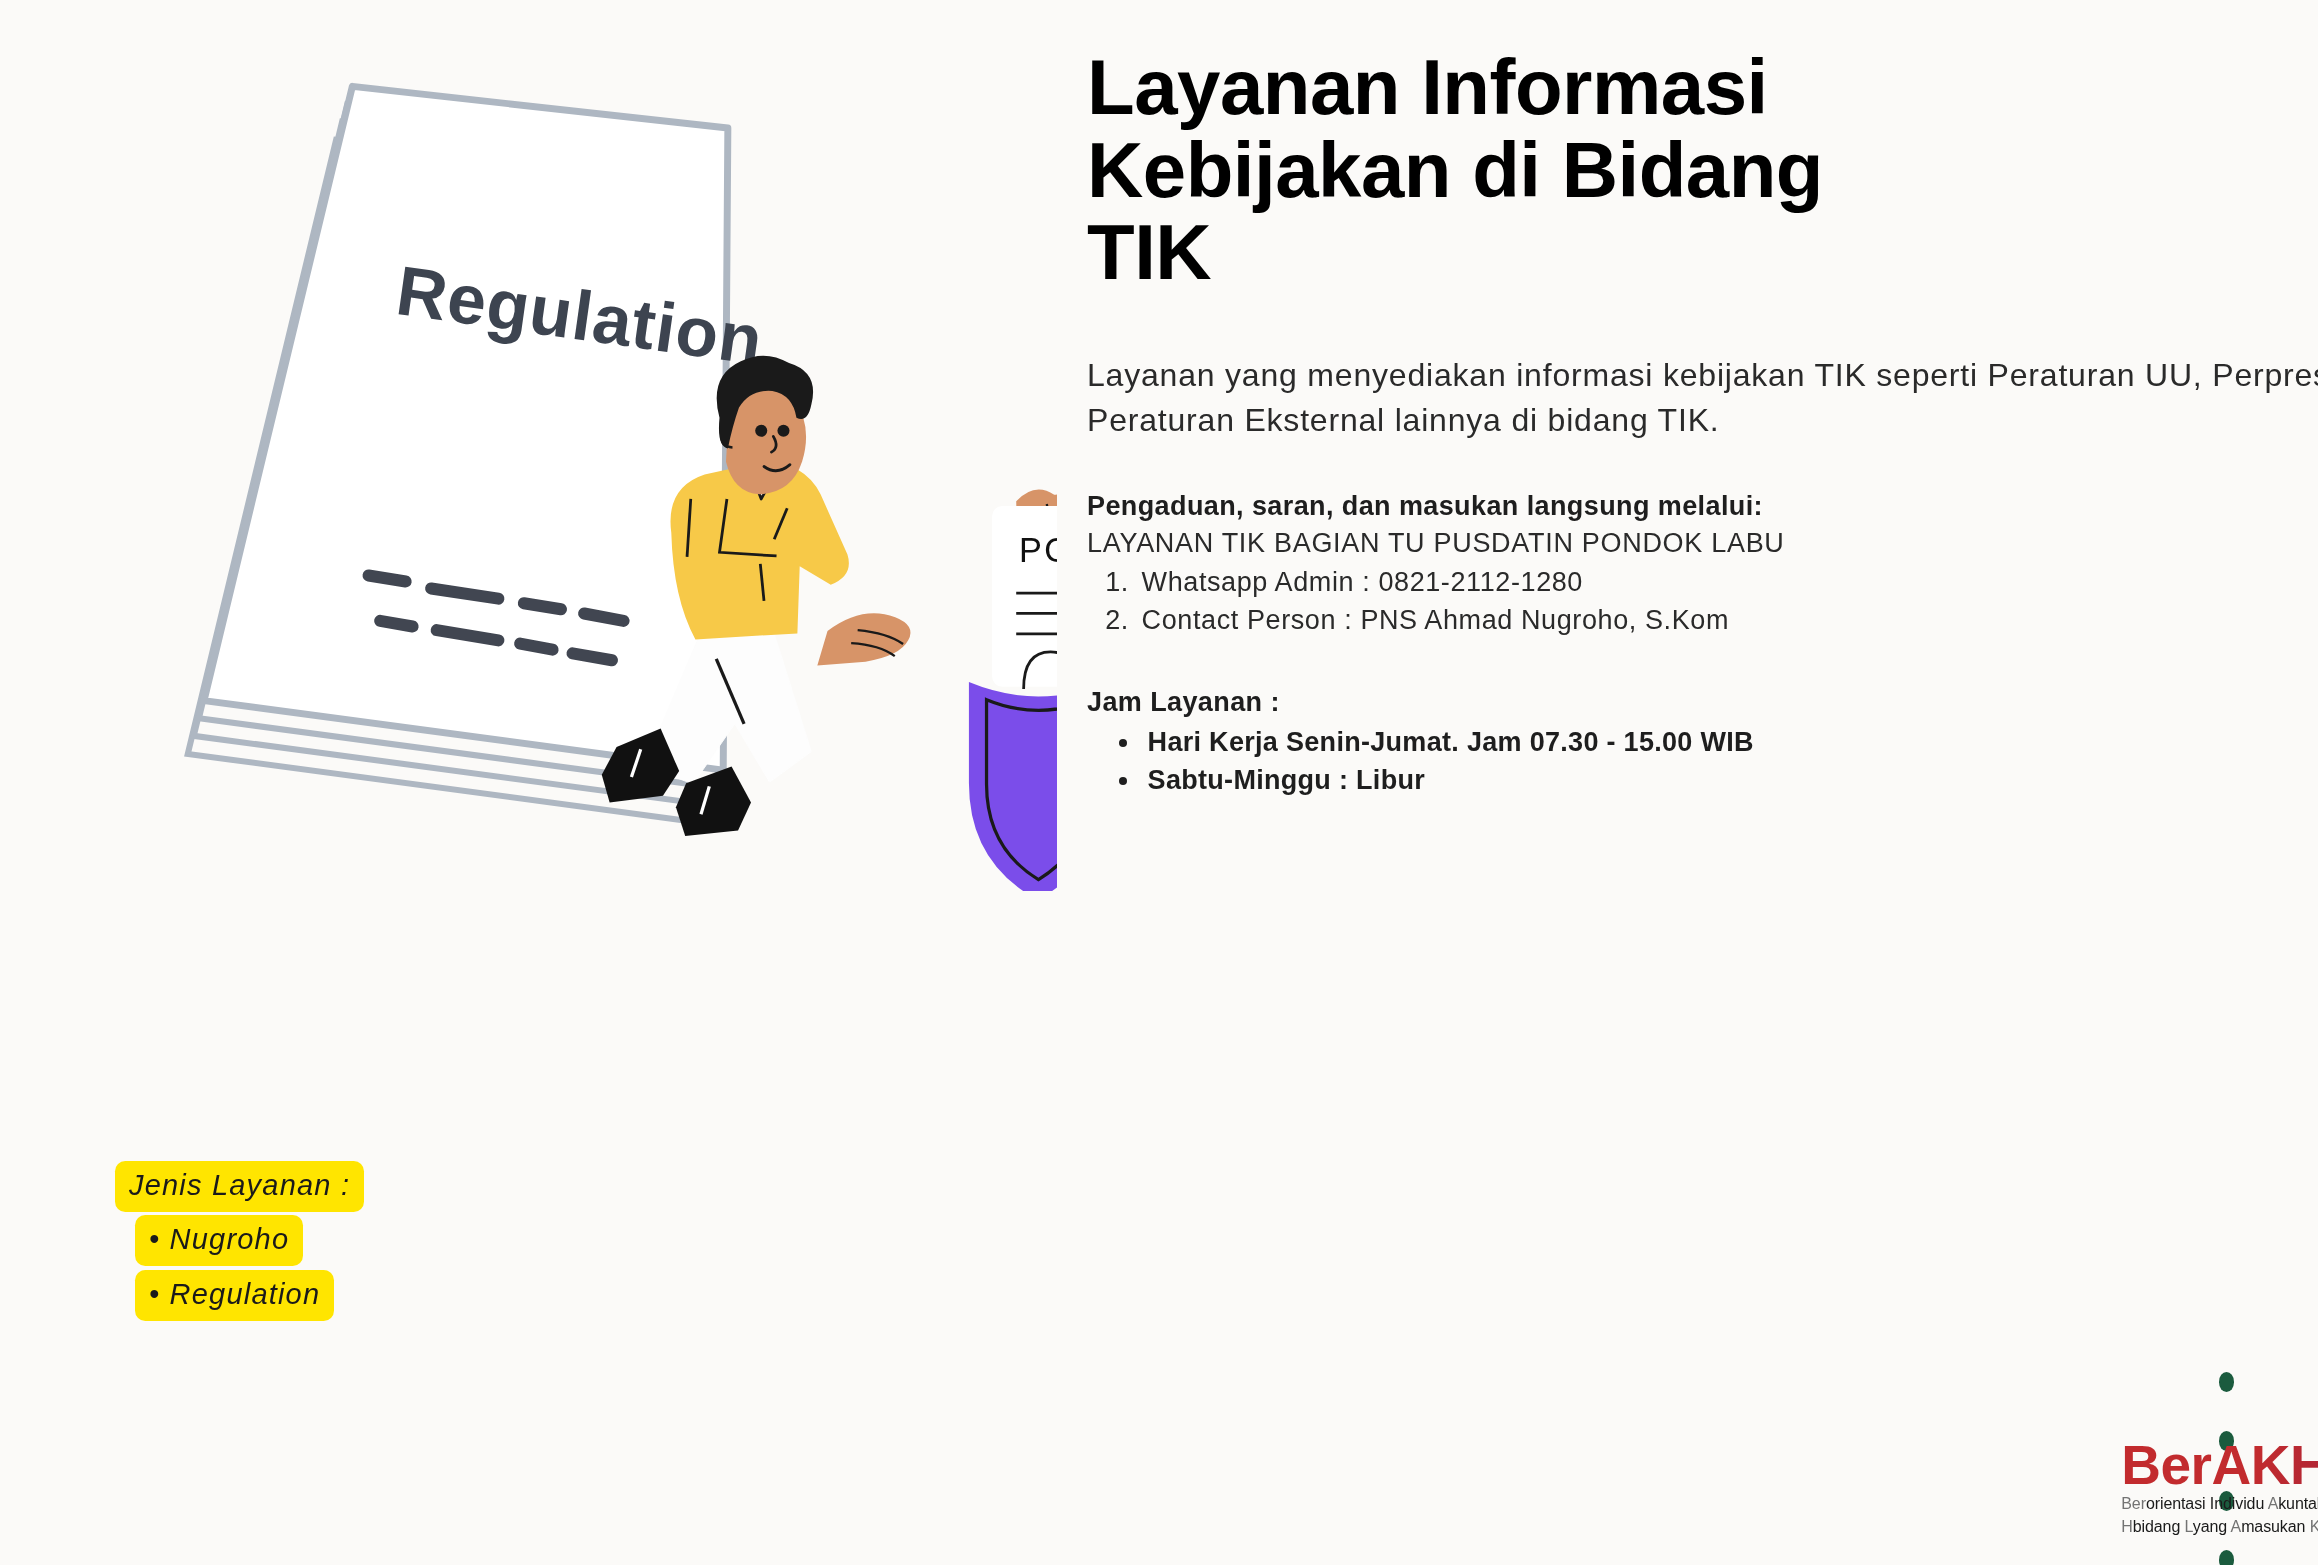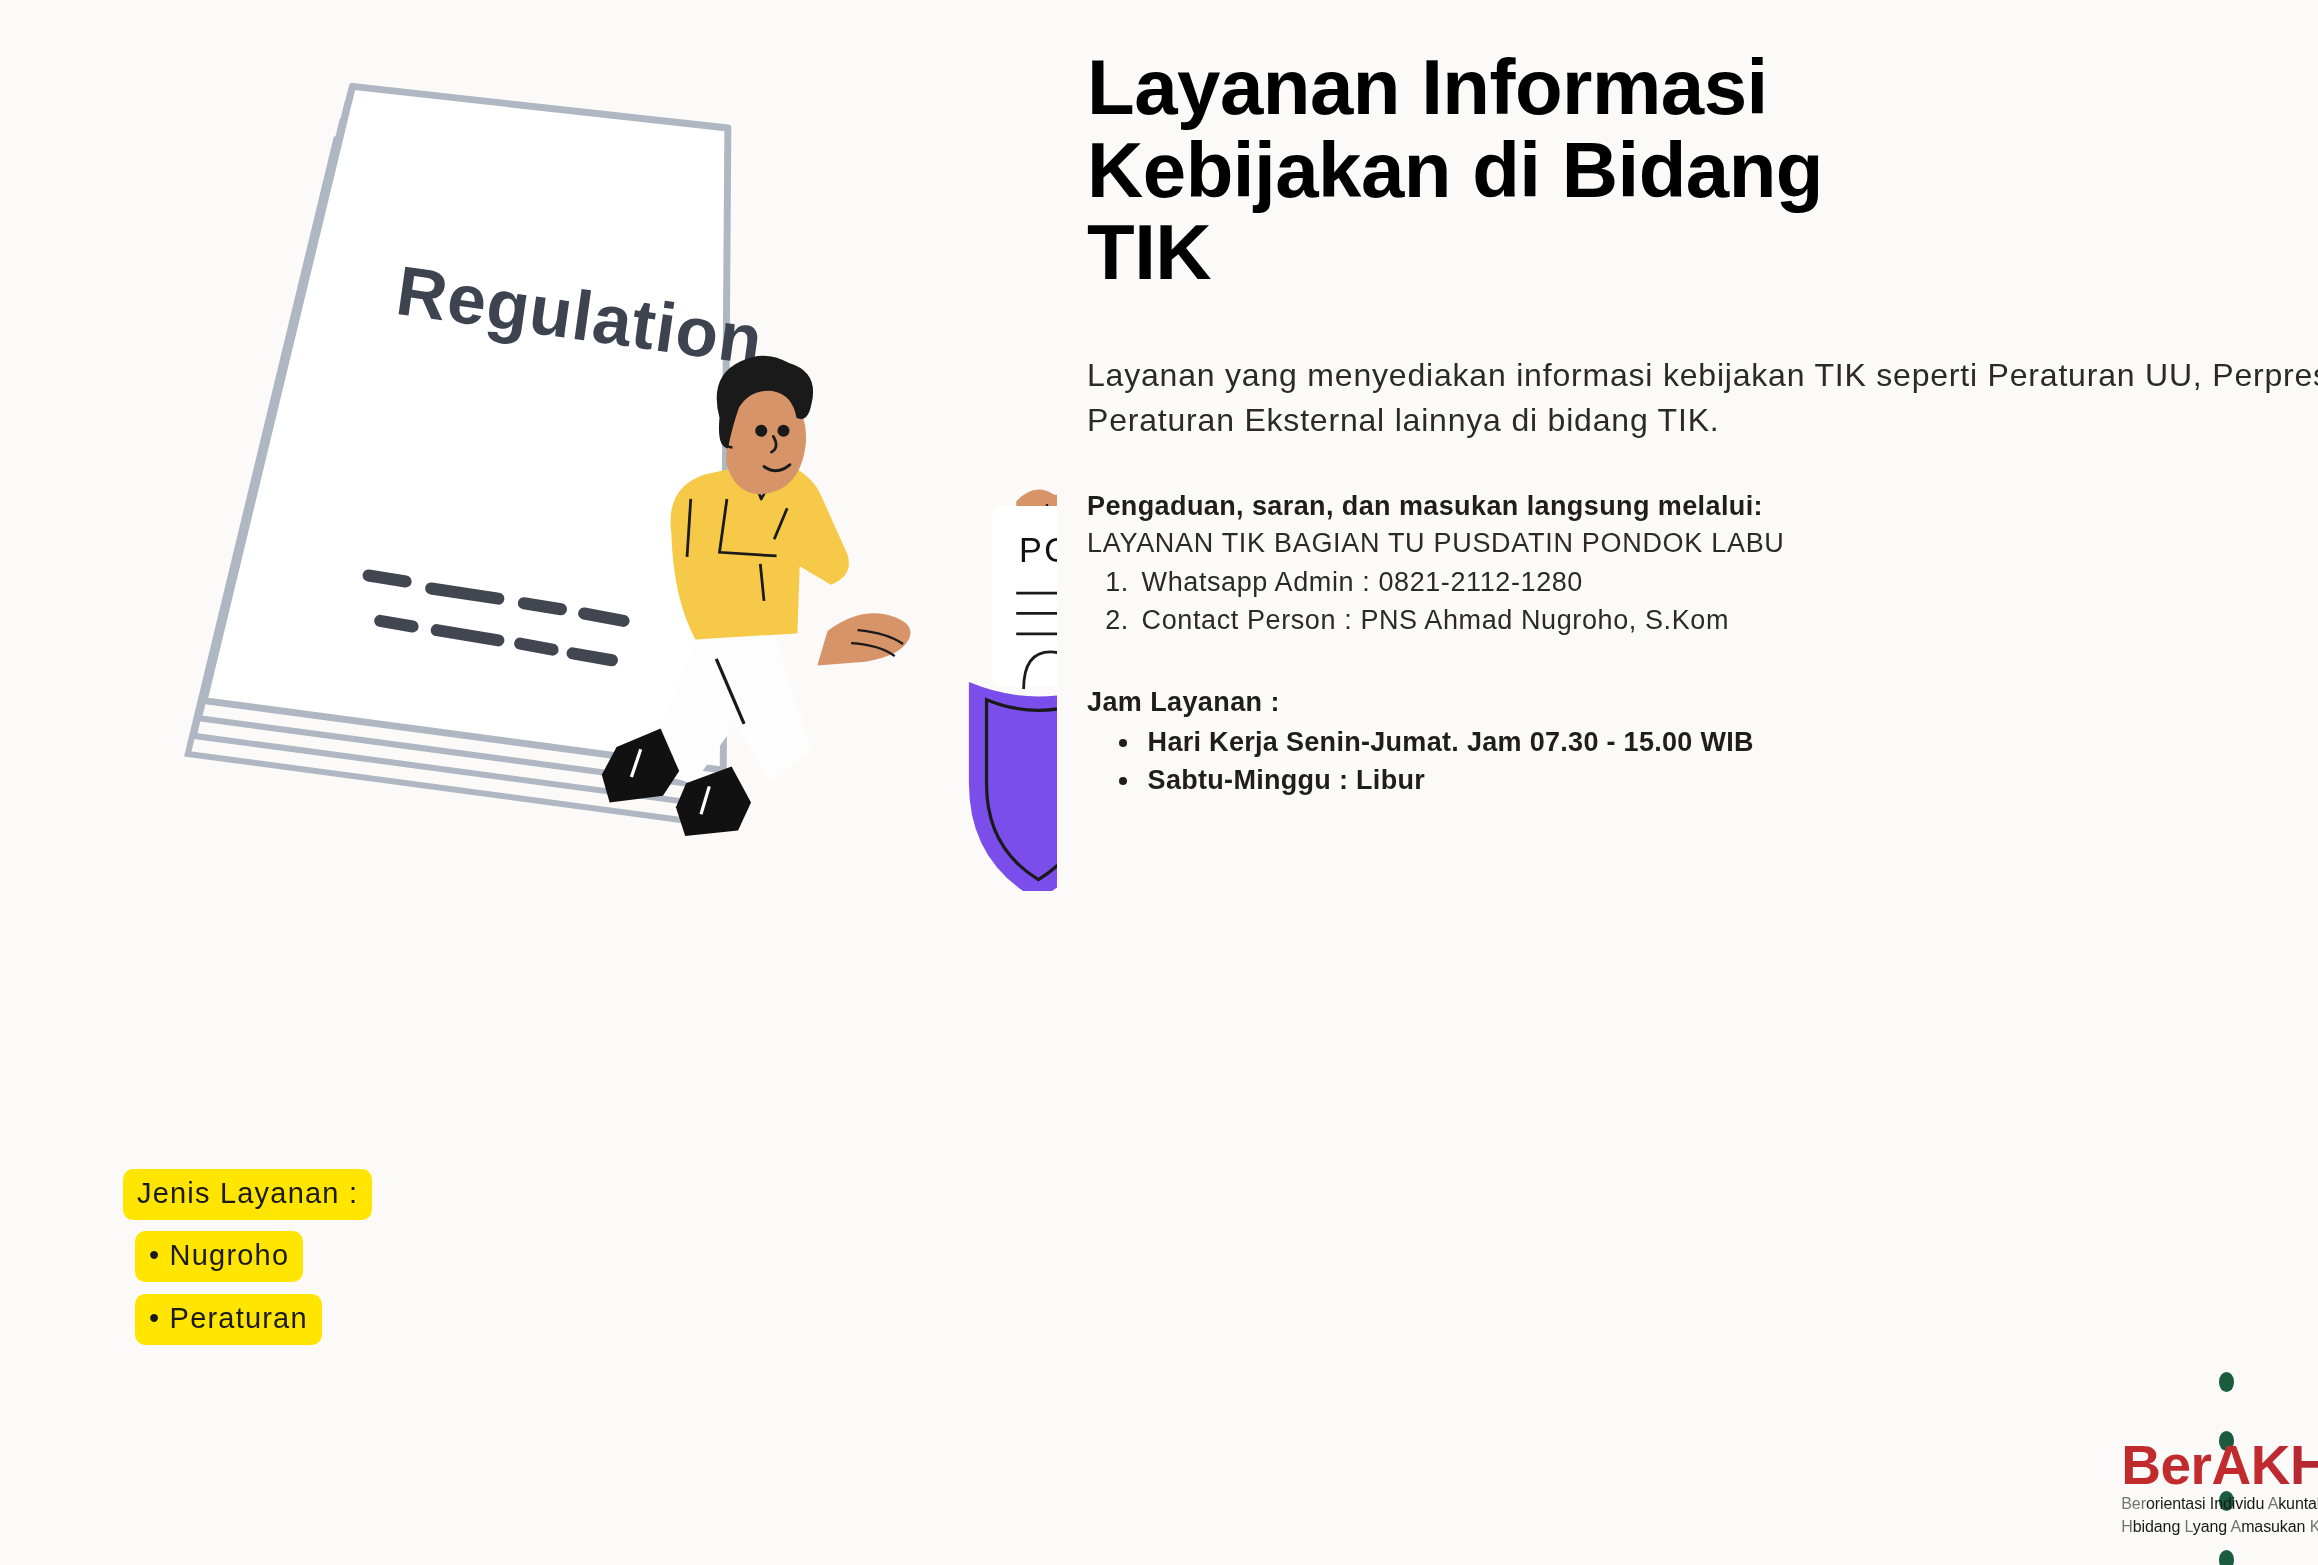--- a/index.html
+++ b/index.html
@@ -77,21 +77,22 @@
   }
   #jenis-layanan .hl{
     display:table;
     background:#FFE500;
     color:#1A1A1A;
     font-size:29px;
     letter-spacing:1.2px;
     line-height:1.0;
     padding:10.2px 14px 12px 14px;
     border-radius:10.2px;
-    margin:12px;
+    margin:4px;
+    font-style:italic;
   }
   #jenis-layanan .hl + .hl{margin-top:-0.9px;}
   #jenis-layanan .indent{margin-left:24px;}
 
   
   #logo-area{
     position:absolute;left:2112px;top:1359px;
     width:670px;height:206px;
     z-index:4;
   }
@@ -249,21 +250,21 @@
   <ul id="hours-list">
     <li>Hari Kerja Senin-Jumat. Jam 07.30 - 15.00 WIB</li>
     <li>Sabtu-Minggu : Libur</li>
   </ul>
 
 </div>
 
 <div id="jenis-layanan">
   <div class="hl">Jenis Layanan :</div>
   <div class="hl indent">• Nugroho</div>
-  <div class="hl indent">• Peraturan</div>
+  <div class="hl indent">• Regulation</div>
 </div>
 
 <div id="logo-area">
 
   <div id="dot-grid">
       <div class="dot" style="left: 24px; top: 13px; background: rgb(27, 91, 62);"></div>
       <div class="dot" style="left: 24px; top: 72px; background: rgb(27, 91, 62);"></div>
       <div class="dot" style="left: 24px; top: 132px; background: rgb(27, 91, 62);"></div>
       <div class="dot" style="left: 24px; top: 191px; background: rgb(27, 91, 62);"></div>
     </div>

